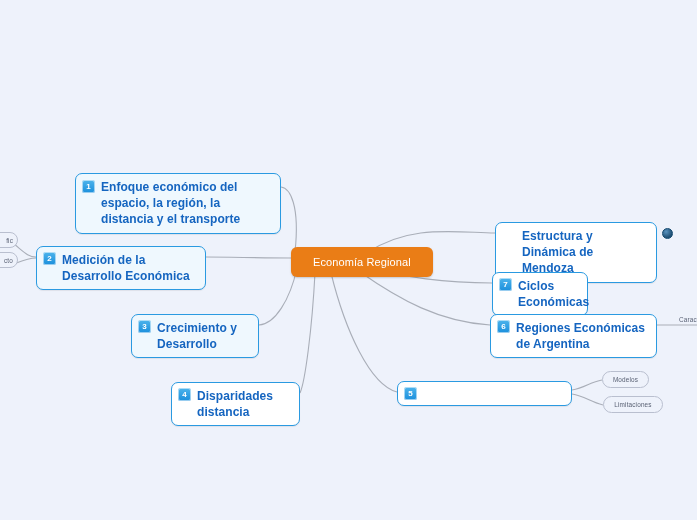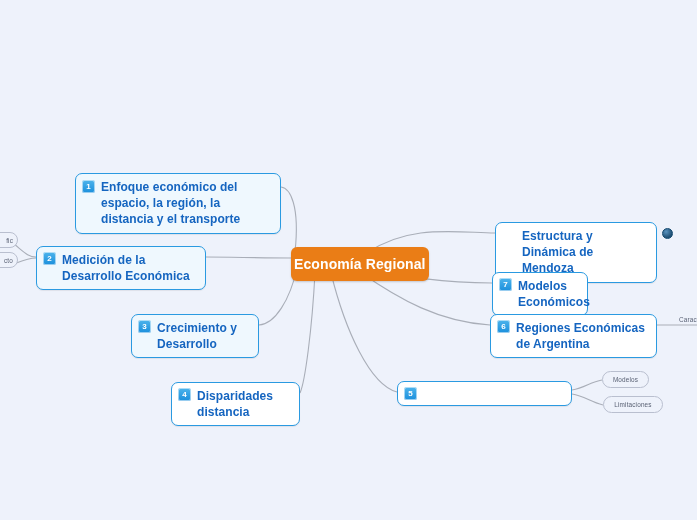--- a/index.html
+++ b/index.html
@@ -26,24 +26,24 @@
     width: 697px;
     height: 520px;
     pointer-events: none;
   }
 
   
   .center-node {
     position: absolute;
     background: #ea7d16;
     color: #ffffff;
-    font-size: 14px;
-    font-weight: bold;
+    font-size: 11px;
+    font-weight: normal;
     border-radius: 6px;
-    padding: 9px 3px;
+    padding: 9px 22px;
     white-space: nowrap;
     box-shadow: 0 1px 2px rgba(0,0,0,0.18);
     letter-spacing: .1px;
   }
 
   
   .node {
     position: absolute;
     display: flex;
     align-items: flex-start;
@@ -183,21 +183,21 @@
     <span class="flag-icon">
       
       
     </span>
     <span class="label">Estructura y Dinámica de Mendoza</span>
   </div>
   <span class="collapse-dot" style="left:662px; top:228px;"></span>
 
   <div class="node" style="left:492px; top:272px; width:96px;">
     <span class="badge">7</span>
-    <span class="label">Modelos Económicos</span>
+    <span class="label">Ciclos Económicas</span>
   </div>
 
   <div class="node" style="left:490px; top:314px; width:167px;">
     <span class="badge">6</span>
     <span class="label">Regiones Económicas de Argentina</span>
   </div>
 
   <div class="node" style="left:397px; top:381px; width:175px;">
     <span class="badge">5</span>
   </div>

